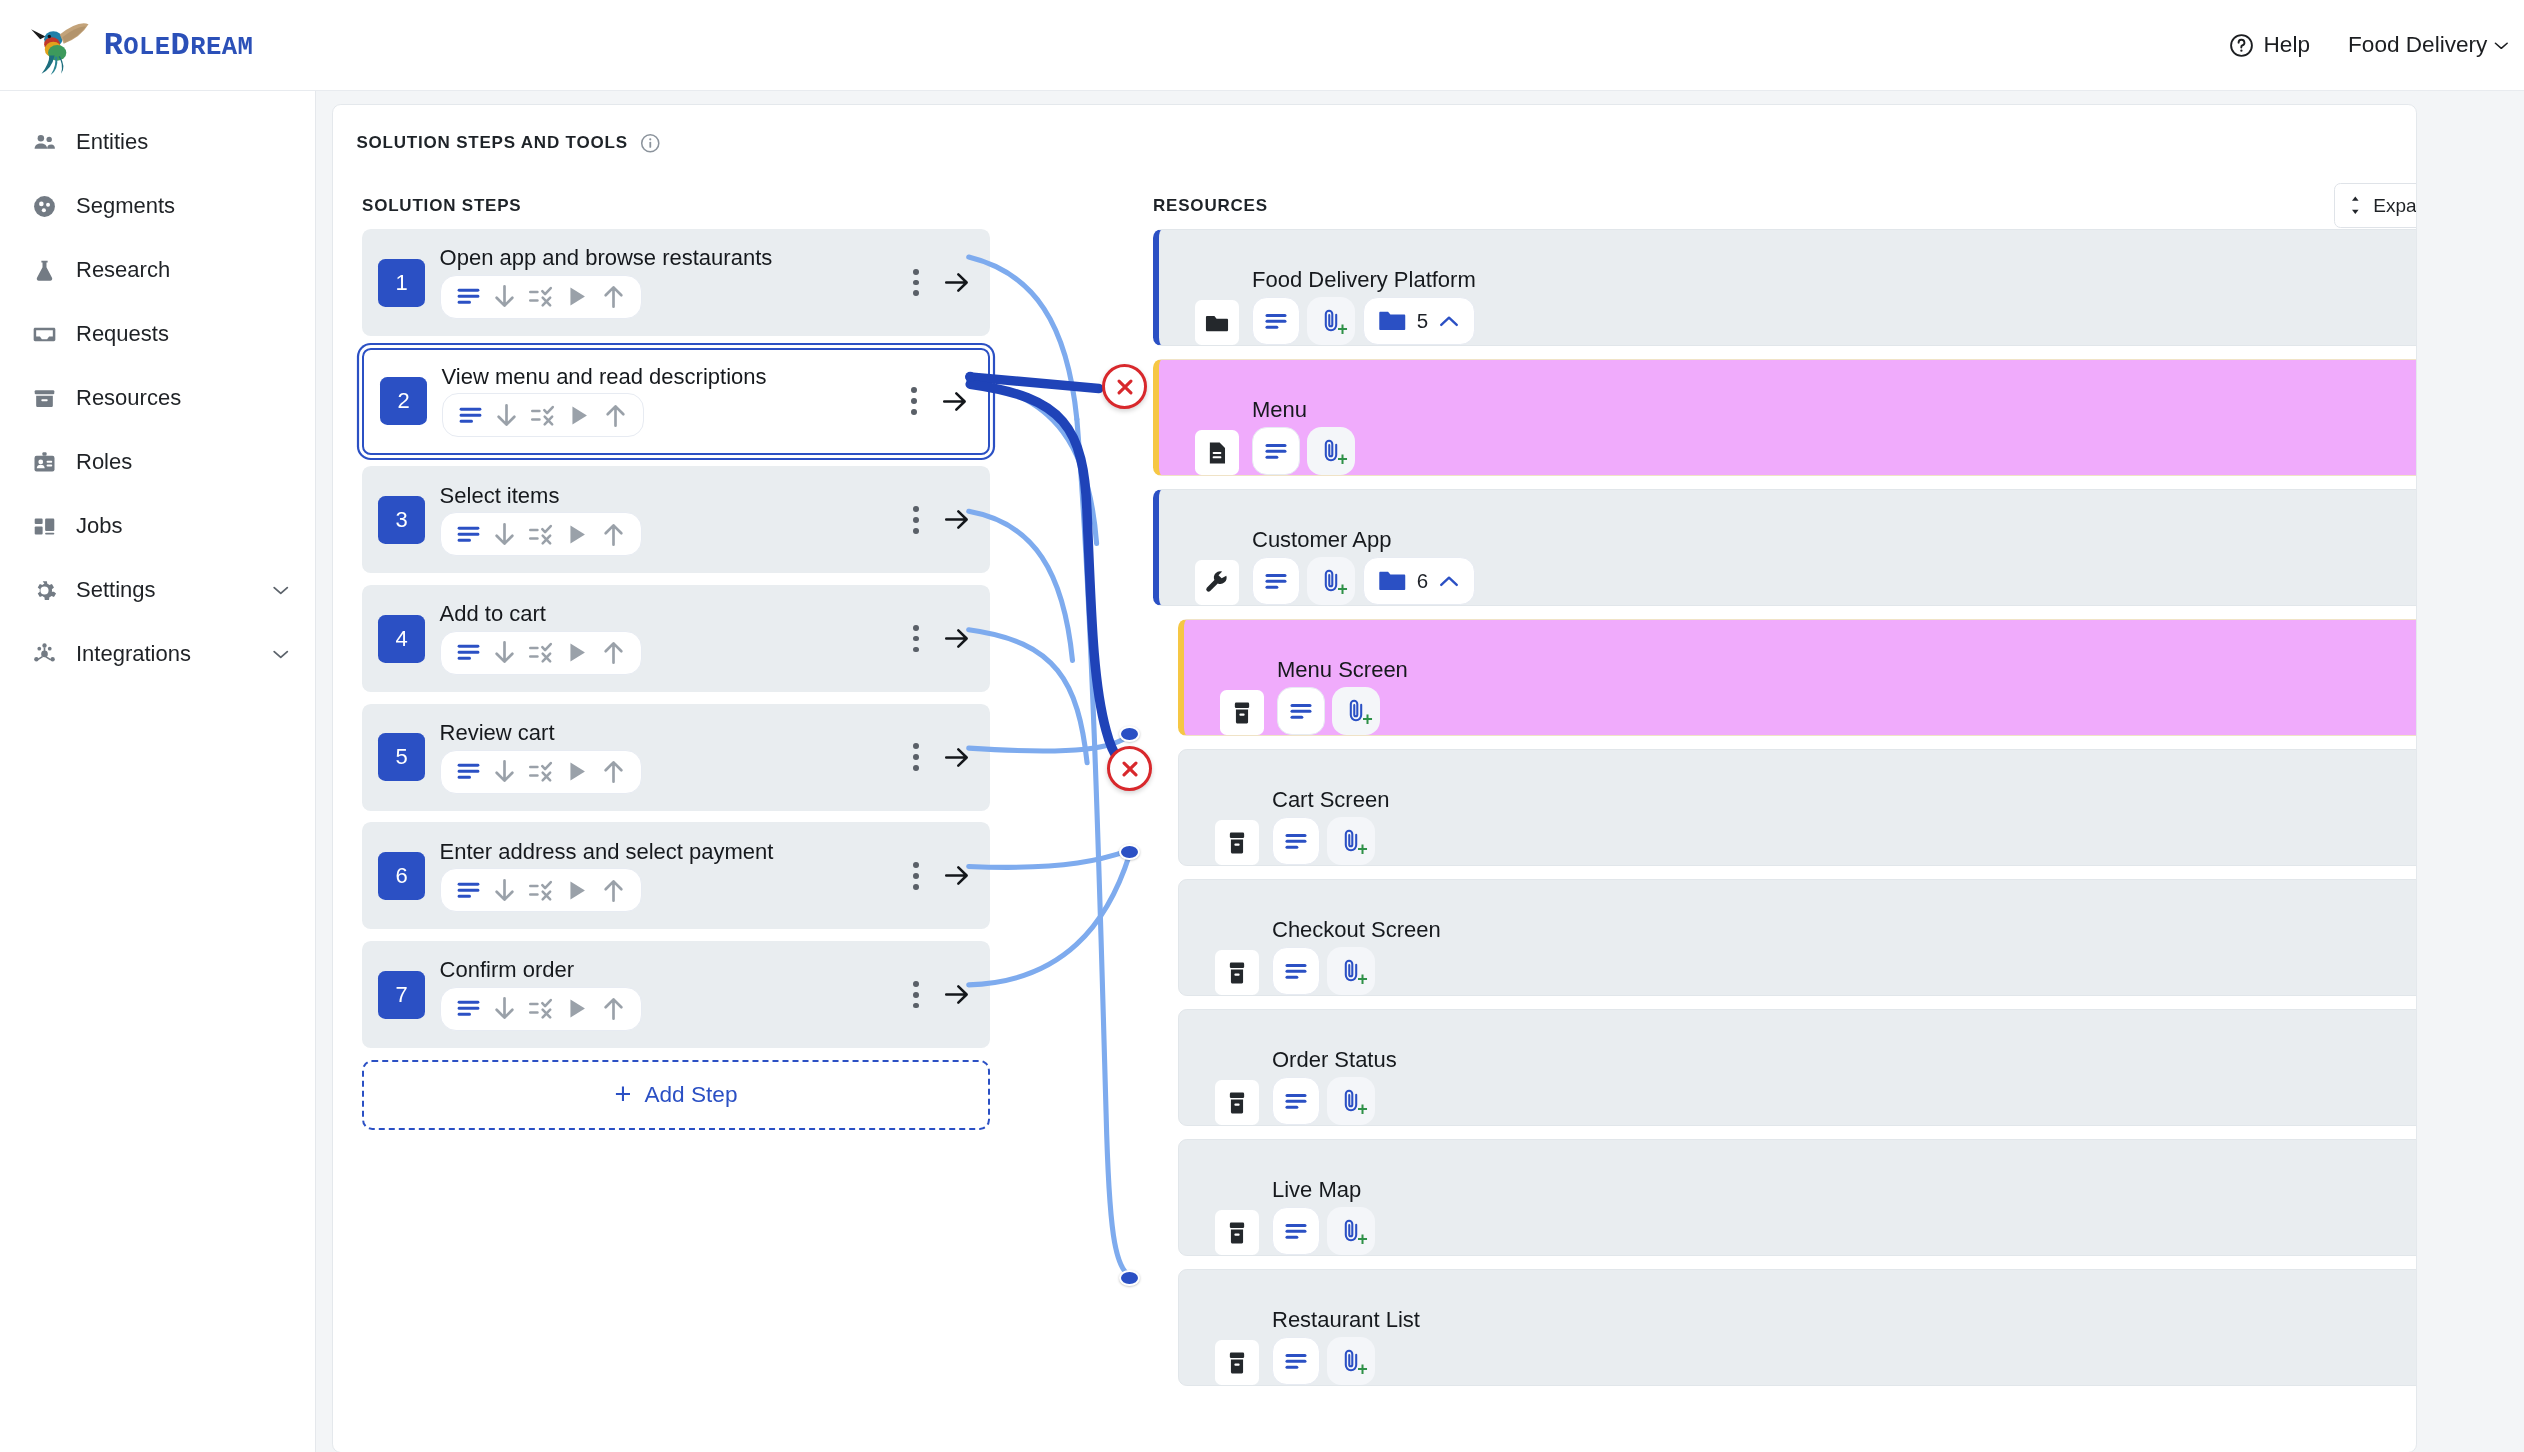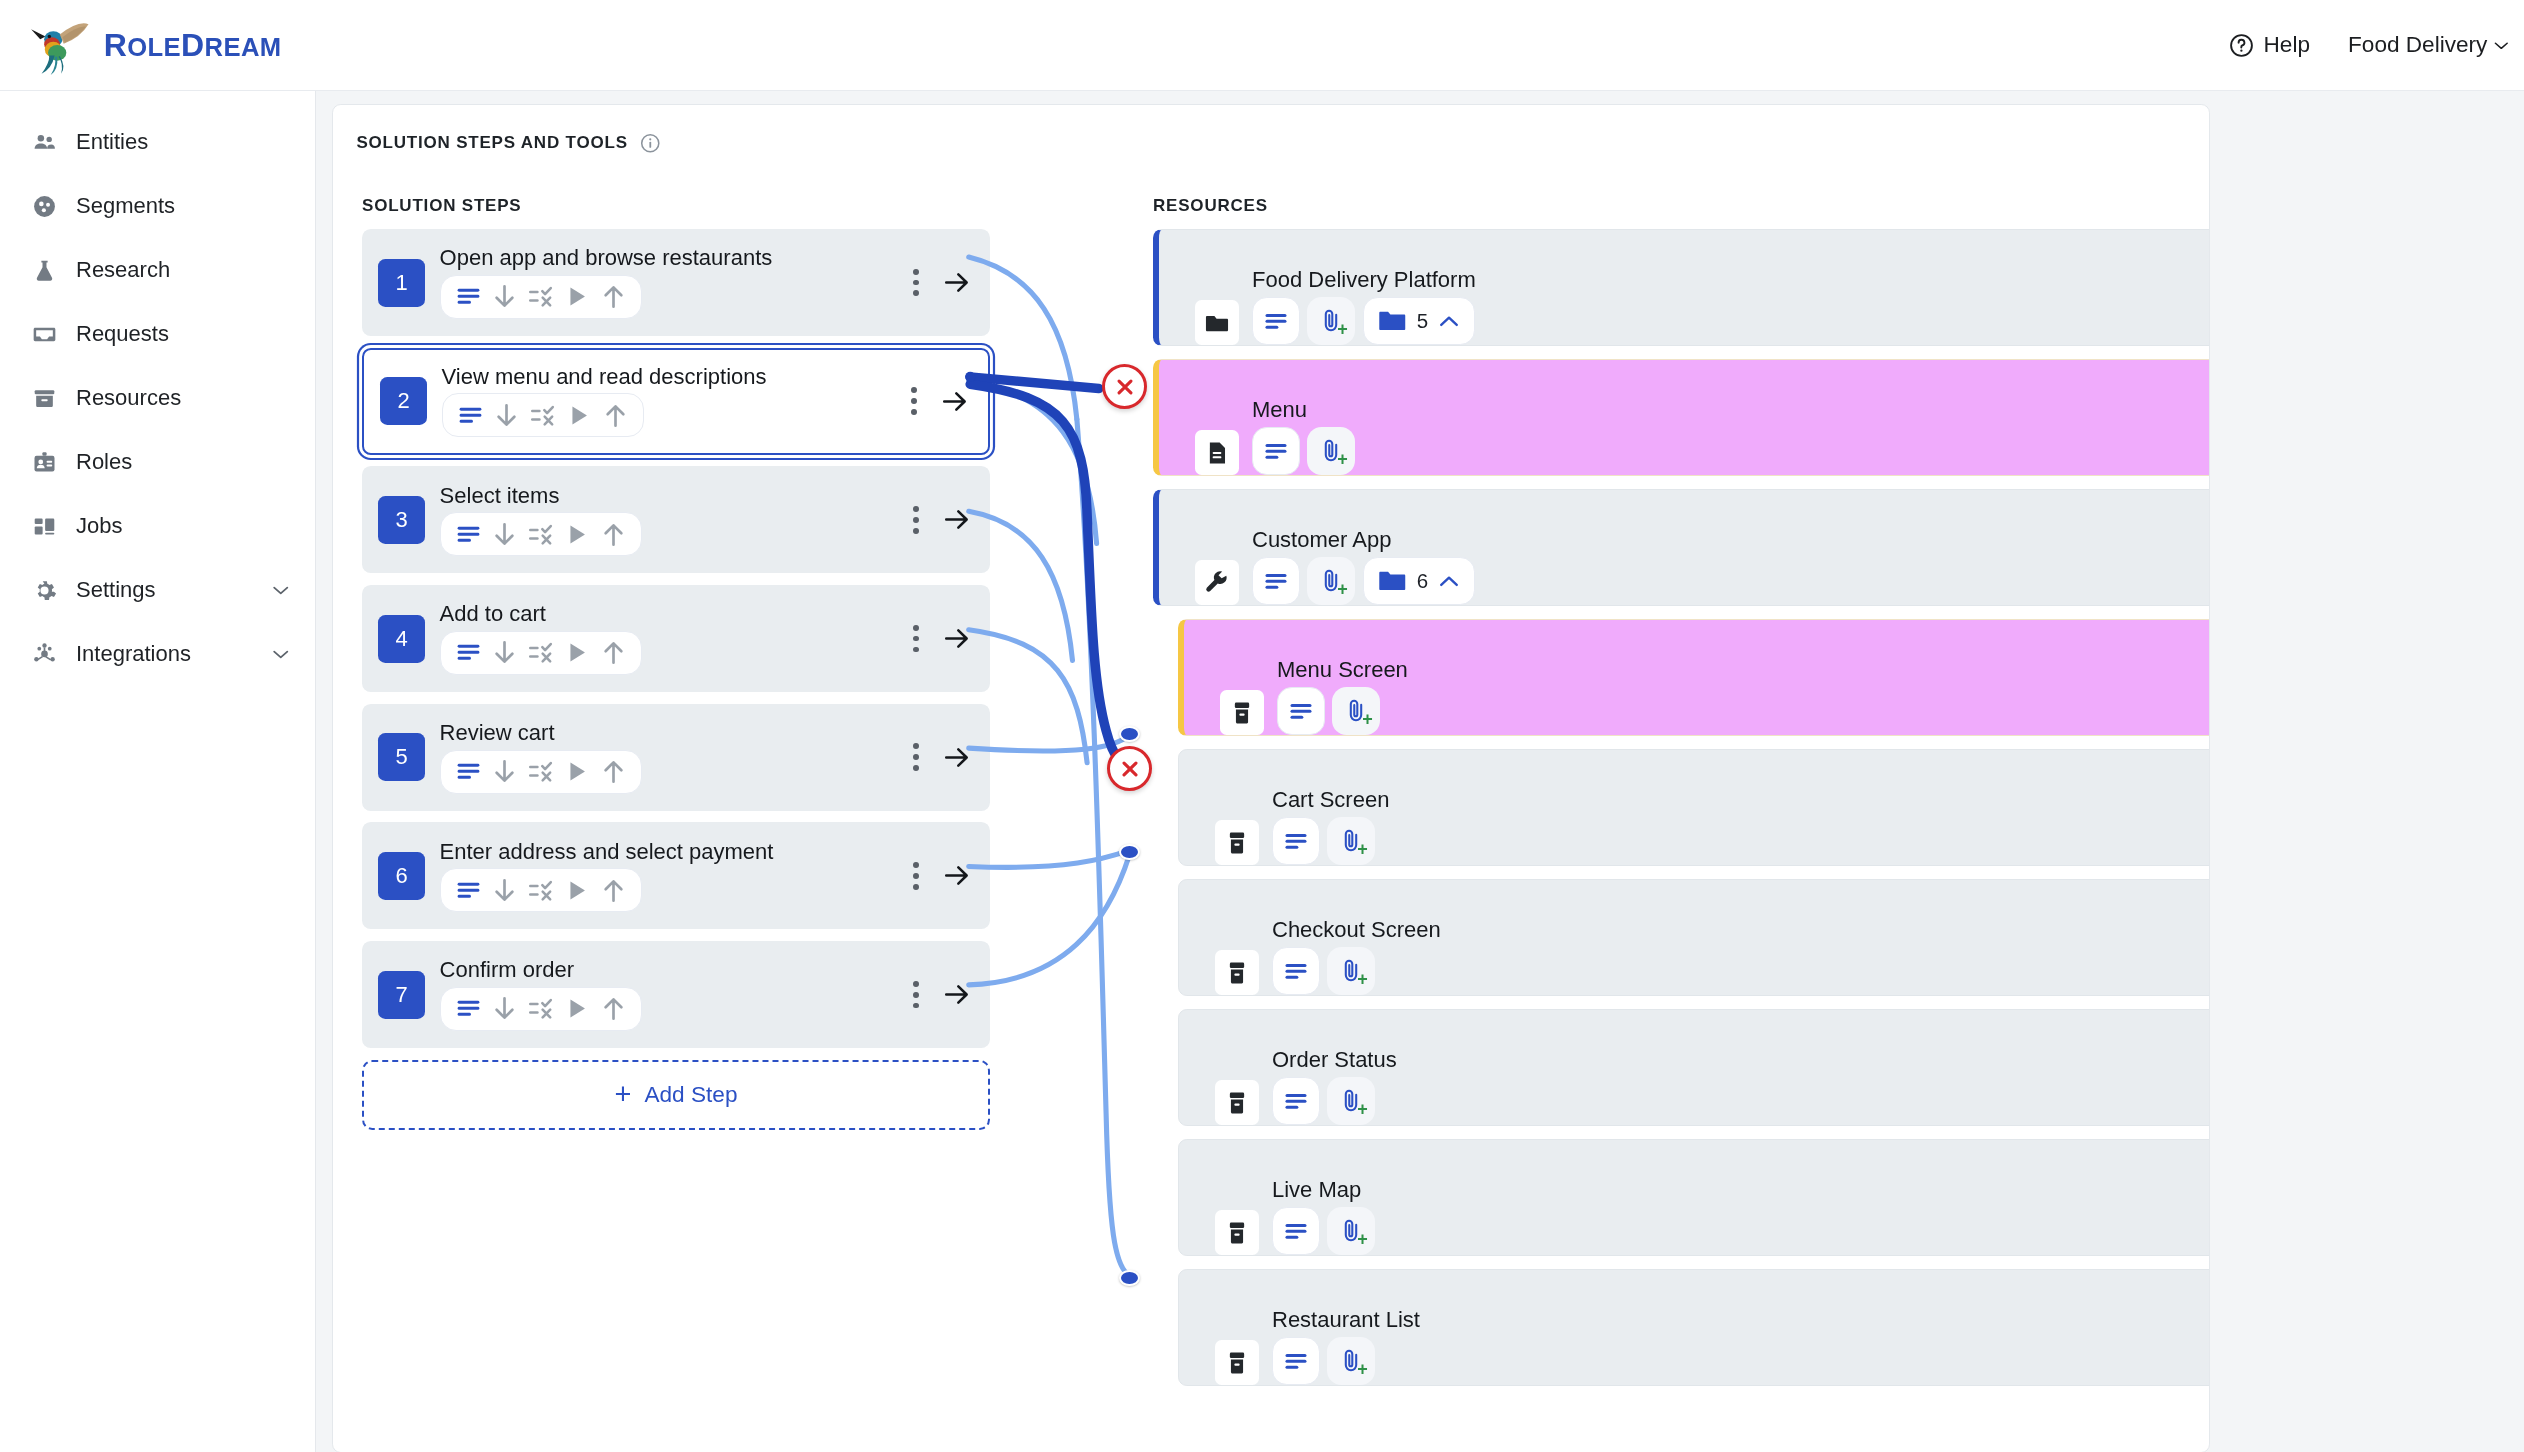--- a/index.html
+++ b/index.html
@@ -13,21 +13,21 @@
 
   
   .topbar {
     position: absolute; left: 0; top: 0; width: 2525px; height: 91px;
     background: #ffffff; display: flex; align-items: center;
     border-bottom: 0.7px solid #e8ebef; z-index: 40;
   }
   .brand { display: flex; align-items: center; gap: 11.7px; padding-left: 25px; }
   .bird { width: 67px; height: 60px; display: block; }
   .brand-text {
-    font-family: Liberation Sans, sans-serif;
+    font-family: Liberation Mono, monospace;
     font-size: 32px; font-weight: 700; color: #2b50b8;
     letter-spacing: 0.4px;
   }
   .brand-text .sm { font-size: 25.6px; }
   .topbar-right {
     margin-left: auto; display: flex; align-items: center;
     gap: 38px; padding-right: 16px;
   }
   .help-btn { display: flex; align-items: center; gap: 9.5px; cursor: pointer; }
   .help-btn .lbl { font-size: 22.6px; color: #1c1e21; font-weight: 400; }
@@ -52,21 +52,21 @@
   .nav-chev { margin-left: auto; width: 17.5px; height: 11px; }
   .nav-chev svg { width: 17.5px; height: 11px; fill: none; stroke: #5c636b; stroke-width: 2.4; }
 
   
   .main {
     position: absolute; left: 316px; top: 91px;
     width: 2209px; height: 1362px;
     background: #f3f5f7; padding: 13px 16px 0 16px;
   }
   .card-shell {
-    position: relative; width: 1878px; height: 1349px;
+    position: relative; width: 2085px; height: 1349px;
     background: #ffffff; border: 0.7px solid #e4e8ec; border-radius: 8.8px;
     overflow: hidden;
   }
   .shell-title {
     position: absolute; left: 23.4px; top: 28px;
     display: flex; align-items: center; gap: 12.4px;
   }
   .shell-title .t {
     font-size: 17px; font-weight: 700; color: #1e2328; letter-spacing: 0.8px;
   }

